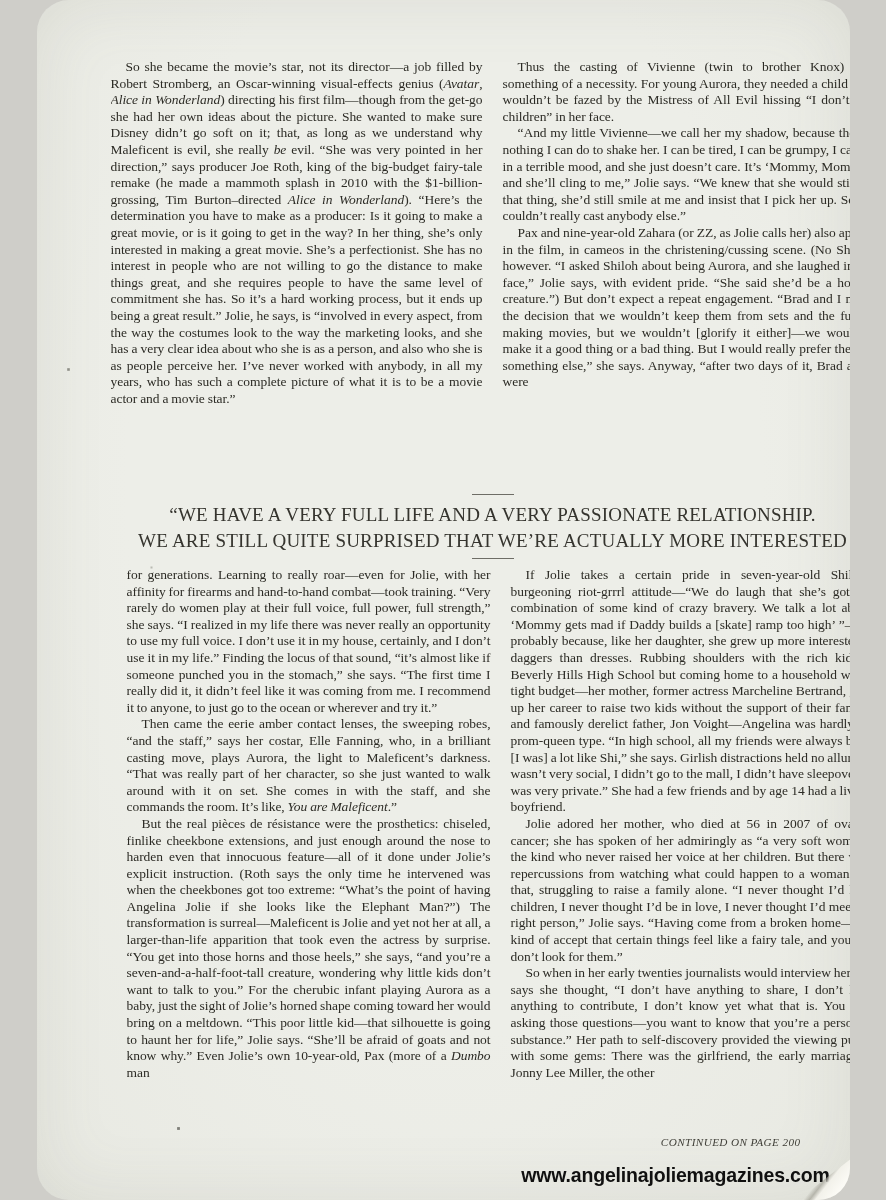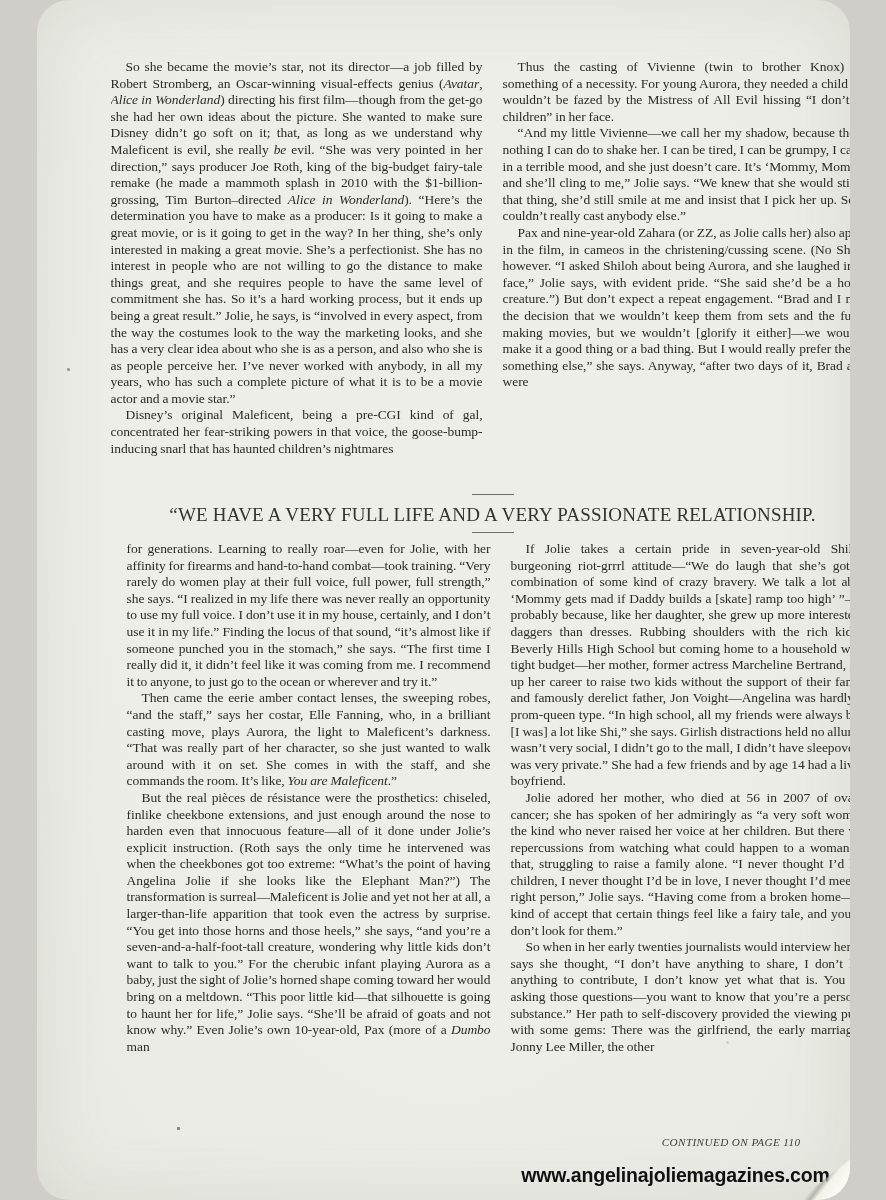--- a/index.html
+++ b/index.html
@@ -77,35 +77,35 @@
 
 <div class="page">
   <div class="specks"></div>
 
   <div class="text-block">
 
     <div class="cols cols-top">
       <div class="col">
 
       <p class="para indent">So she became the movie’s star, not its director—a job filled by Robert Stromberg, an Oscar-winning visual-effects genius (<i>Avatar</i>, <i>Alice in Wonderland</i>) directing his first film—though from the get-go she had her own ideas about the picture. She wanted to make sure Disney didn’t go soft on it; that, as long as we understand why Maleficent is evil, she really <i>be</i> evil. “She was very pointed in her direction,” says producer Joe Roth, king of the big-budget fairy-tale remake (he made a mammoth splash in 2010 with the $1-billion-grossing, Tim Burton–directed <i>Alice in Wonderland</i>). “Here’s the determination you have to make as a producer: Is it going to make a great movie, or is it going to get in the way? In her thing, she’s only interested in making a great movie. She’s a perfectionist. She has no interest in people who are not willing to go the distance to make things great, and she requires people to have the same level of commitment she has. So it’s a hard working process, but it ends up being a great result.” Jolie, he says, is “involved in every aspect, from the way the costumes look to the way the marketing looks, and she has a very clear idea about who she is as a person, and also who she is as people perceive her. I’ve never worked with anybody, in all my years, who has such a complete picture of what it is to be a movie actor and a movie star.”</p>
-          <p class="para indent">Disney’s original Maleficent, being a pre-CGI kind of gal, concentrated her fear-striking powers in that voice, the goose-bump-inducing snarl that has haunted children’s nightmares</p>
         </div>
       <div class="col">
 
           <p class="para indent">Thus the casting of Vivienne (twin to brother Knox) was something of a necessity. For young Aurora, they needed a child who wouldn’t be fazed by the Mistress of All Evil hissing “I don’t like children” in her face.</p>
           <p class="para indent">“And my little Vivienne—we call her my shadow, because there’s nothing I can do to shake her. I can be tired, I can be grumpy, I can be in a terrible mood, and she just doesn’t care. It’s ‘Mommy, Mommy,’ and she’ll cling to me,” Jolie says. “We knew that she would still do that thing, she’d still smile at me and insist that I pick her up. So we couldn’t really cast anybody else.”</p>
           <p class="para indent">Pax and nine-year-old Zahara (or ZZ, as Jolie calls her) also appear in the film, in cameos in the christening/cussing scene. (No Shiloh, however. “I asked Shiloh about being Aurora, and she laughed in my face,” Jolie says, with evident pride. “She said she’d be a horned creature.”) But don’t expect a repeat engagement. “Brad and I made the decision that we wouldn’t keep them from sets and the fun of making movies, but we wouldn’t [glorify it either]—we wouldn’t make it a good thing or a bad thing. But I would really prefer they do something else,” she says. Anyway, “after two days of it, Brad and I were</p>
         </div>
     </div>
 
     <div class="rule above"></div>
 
     <div class="pull-quote">
 
     <div class="quote-line">“WE HAVE A VERY FULL LIFE AND A VERY PASSIONATE RELATIONSHIP.</div>
+        <div class="quote-line">WE ARE STILL QUITE SURPRISED THAT WE’RE ACTUALLY MORE INTERESTED</div>
       </div>
 
     <div class="rule below"></div>
 
     <div class="cols cols-bottom">
       <div class="col">
 
       <p class="para">for generations. Learning to really roar—even for Jolie, with her affinity for firearms and hand-to-hand combat—took training. “Very rarely do women play at their full voice, full power, full strength,” she says. “I realized in my life there was never really an opportunity to use my full voice. I don’t use it in my house, certainly, and I don’t use it in my life.” Finding the locus of that sound, “it’s almost like if someone punched you in the stomach,” she says. “The first time I really did it, it didn’t feel like it was coming from me. I recommend it to anyone, to just go to the ocean or wherever and try it.”</p>
           <p class="para indent">Then came the eerie amber contact lenses, the sweeping robes, “and the staff,” says her costar, Elle Fanning, who, in a brilliant casting move, plays Aurora, the light to Maleficent’s darkness. “That was really part of her character, so she just wanted to walk around with it on set. She comes in with the staff, and she commands the room. It’s like, <i>You are Maleficent</i>.”</p>
           <p class="para indent">But the real pièces de résistance were the prosthetics: chiseled, finlike cheekbone extensions, and just enough around the nose to harden even that innocuous feature—all of it done under Jolie’s explicit instruction. (Roth says the only time he intervened was when the cheekbones got too extreme: “What’s the point of having Angelina Jolie if she looks like the Elephant Man?”) The transformation is surreal—Maleficent is Jolie and yet not her at all, a larger-than-life apparition that took even the actress by surprise. “You get into those horns and those heels,” she says, “and you’re a seven-and-a-half-foot-tall creature, wondering why little kids don’t want to talk to you.” For the cherubic infant playing Aurora as a baby, just the sight of Jolie’s horned shape coming toward her would bring on a meltdown. “This poor little kid—that silhouette is going to haunt her for life,” Jolie says. “She’ll be afraid of goats and not know why.” Even Jolie’s own 10-year-old, Pax (more of a <i>Dumbo</i> man</p>
@@ -113,16 +113,16 @@
       <div class="col">
 
           <p class="para indent">If Jolie takes a certain pride in seven-year-old Shiloh’s burgeoning riot-grrrl attitude—“We do laugh that she’s got our combination of some kind of crazy bravery. We talk a lot about, ‘Mommy gets mad if Daddy builds a [skate] ramp too high’ ”—it’s probably because, like her daughter, she grew up more interested in daggers than dresses. Rubbing shoulders with the rich kids at Beverly Hills High School but coming home to a household with a tight budget—her mother, former actress Marcheline Bertrand, gave up her career to raise two kids without the support of their famous and famously derelict father, Jon Voight—Angelina was hardly the prom-queen type. “In high school, all my friends were always boys. [I was] a lot like Shi,” she says. Girlish distractions held no allure. “I wasn’t very social, I didn’t go to the mall, I didn’t have sleepovers. I was very private.” She had a few friends and by age 14 had a live-in boyfriend.</p>
           <p class="para indent">Jolie adored her mother, who died at 56 in 2007 of ovarian cancer; she has spoken of her admiringly as “a very soft woman,” the kind who never raised her voice at her children. But there were repercussions from watching what could happen to a woman like that, struggling to raise a family alone. “I never thought I’d have children, I never thought I’d be in love, I never thought I’d meet the right person,” Jolie says. “Having come from a broken home—you kind of accept that certain things feel like a fairy tale, and you just don’t look for them.”</p>
           <p class="para indent">So when in her early twenties journalists would interview her, she says she thought, “I don’t have anything to share, I don’t have anything to contribute, I don’t know yet what that is. You start asking those questions—you want to know that you’re a person of substance.” Her path to self-discovery provided the viewing public with some gems: There was the girlfriend, the early marriage to Jonny Lee Miller, the other</p>
         </div>
     </div>
 
   </div>
 
-  <div class="continued">CONTINUED ON PAGE 110</div>
+  <div class="continued">CONTINUED ON PAGE 200</div>
   <div class="watermark">www.angelinajoliemagazines.com</div>
   <div class="corner-curl"></div>
 </div>
 
 </body></html>

